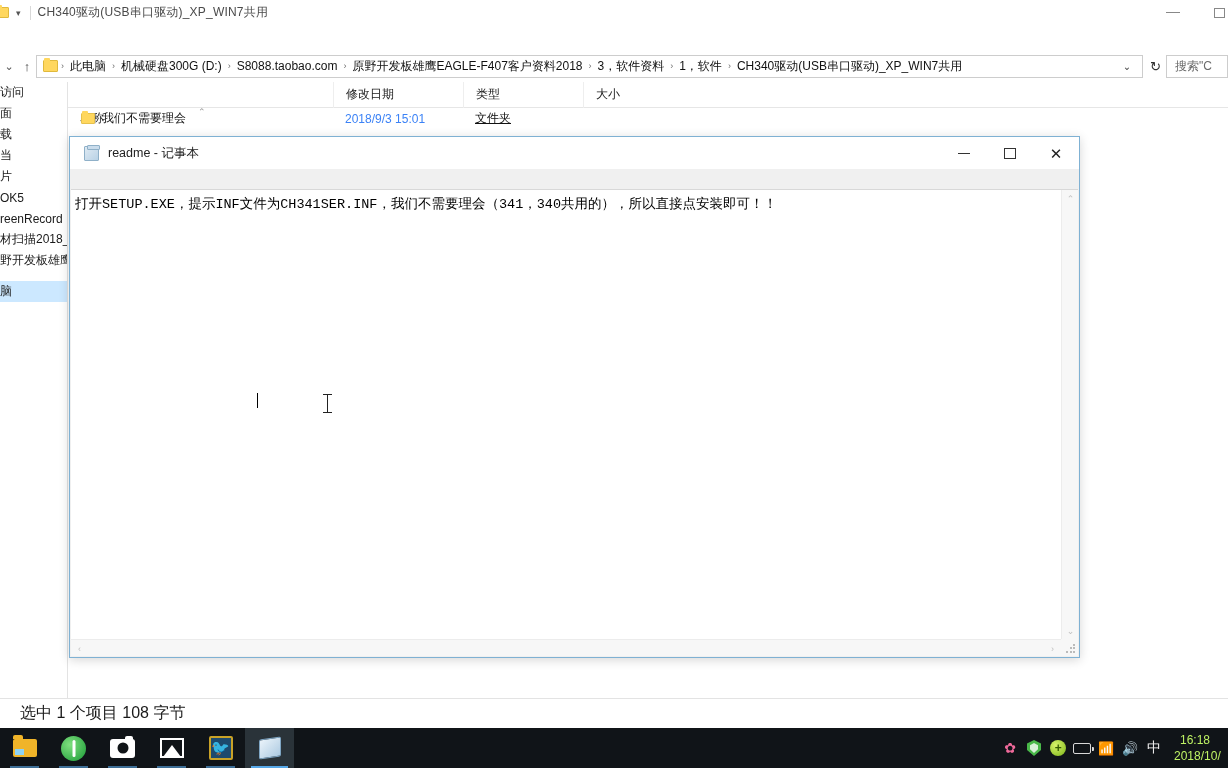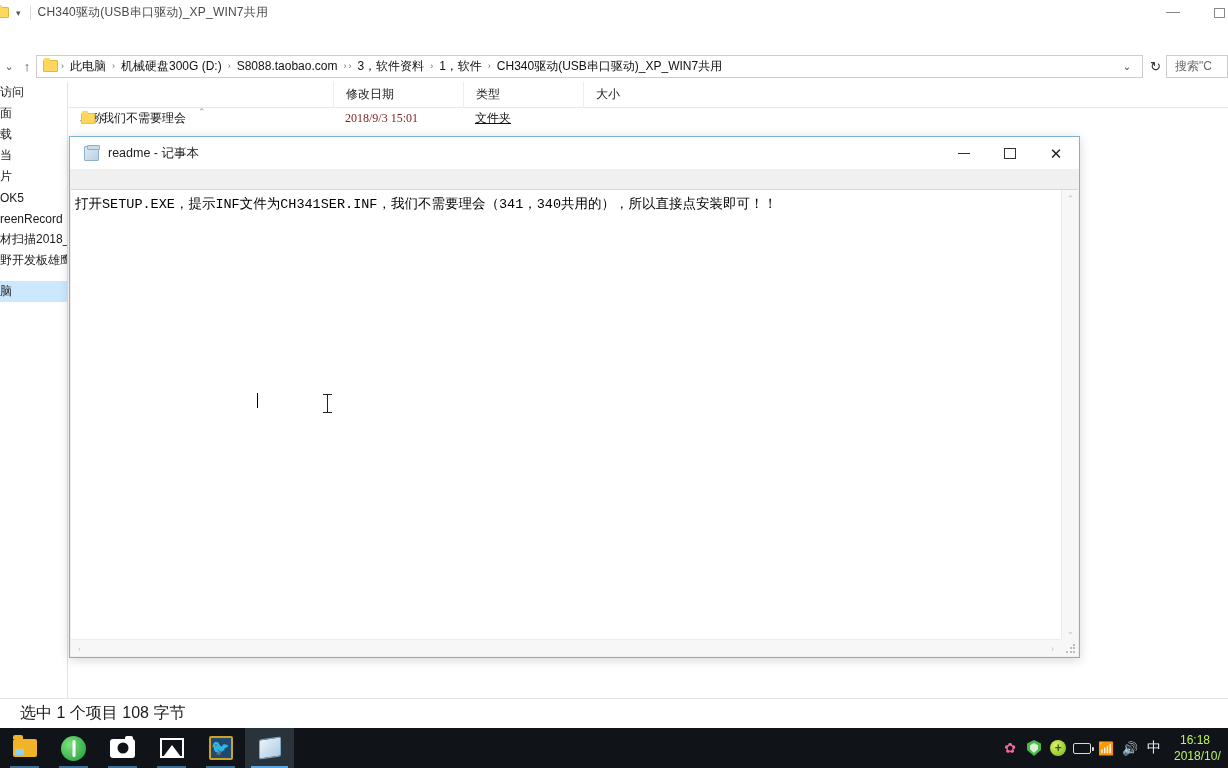--- a/index.html
+++ b/index.html
@@ -121,21 +121,21 @@
   .file-row { height: 21px; display: flex; align-items: center; }
   .file-ico {
     width: 14px; height: 11px; background: #ffd75e; border: 1px solid #e6c14d;
     border-radius: 1px; margin: 0 7px 0 13px; position: relative; flex: 0 0 auto;
   }
   .file-ico::before {
     content: ""; position: absolute; top: -3px; left: 0; width: 6px; height: 3px;
     background: #ffd75e; border-radius: 1px 1px 0 0;
   }
   .fname { font-size: 12px; color: #111; width: 231px; }
-  .fdate { font-size: 12px; color: #7f1d1d; width: 130px; padding-left: 12px; font-family: Liberation Serif, serif; }
+  .fdate { font-size: 12px; color: #3b82f6; width: 130px; padding-left: 12px; }
   .ftype { font-size: 12px; color: #111; width: 120px; padding-left: 12px; text-decoration: underline; }
 
   
   .ex-status {
     position: absolute; left: 0; right: 0; bottom: 0; height: 30px;
     border-top: 1px solid #e3e3e3; display: flex; align-items: center;
     padding-left: 20px; background: #fff;
   }
   .ex-status span { font-size: 16px; color: #1a1a1a; }
 
@@ -362,20 +362,21 @@
       <div class="addrbar">
         <span class="addr-folder"></span>
         <div class="crumbs">
           <span class="crumb-sep">›</span>
           <span class="crumb">此电脑</span>
           <span class="crumb-sep">›</span>
           <span class="crumb">机械硬盘300G (D:)</span>
           <span class="crumb-sep">›</span>
           <span class="crumb">S8088.taobao.com</span>
           <span class="crumb-sep">›</span>
+          <span class="crumb">原野开发板雄鹰EAGLE-F407客户资料2018</span>
           <span class="crumb-sep">›</span>
           <span class="crumb">3，软件资料</span>
           <span class="crumb-sep">›</span>
           <span class="crumb">1，软件</span>
           <span class="crumb-sep">›</span>
           <span class="crumb">CH340驱动(USB串口驱动)_XP_WIN7共用</span>
         </div>
         <div class="addr-right">
           <span class="addr-caret">⌄</span>
         </div>

